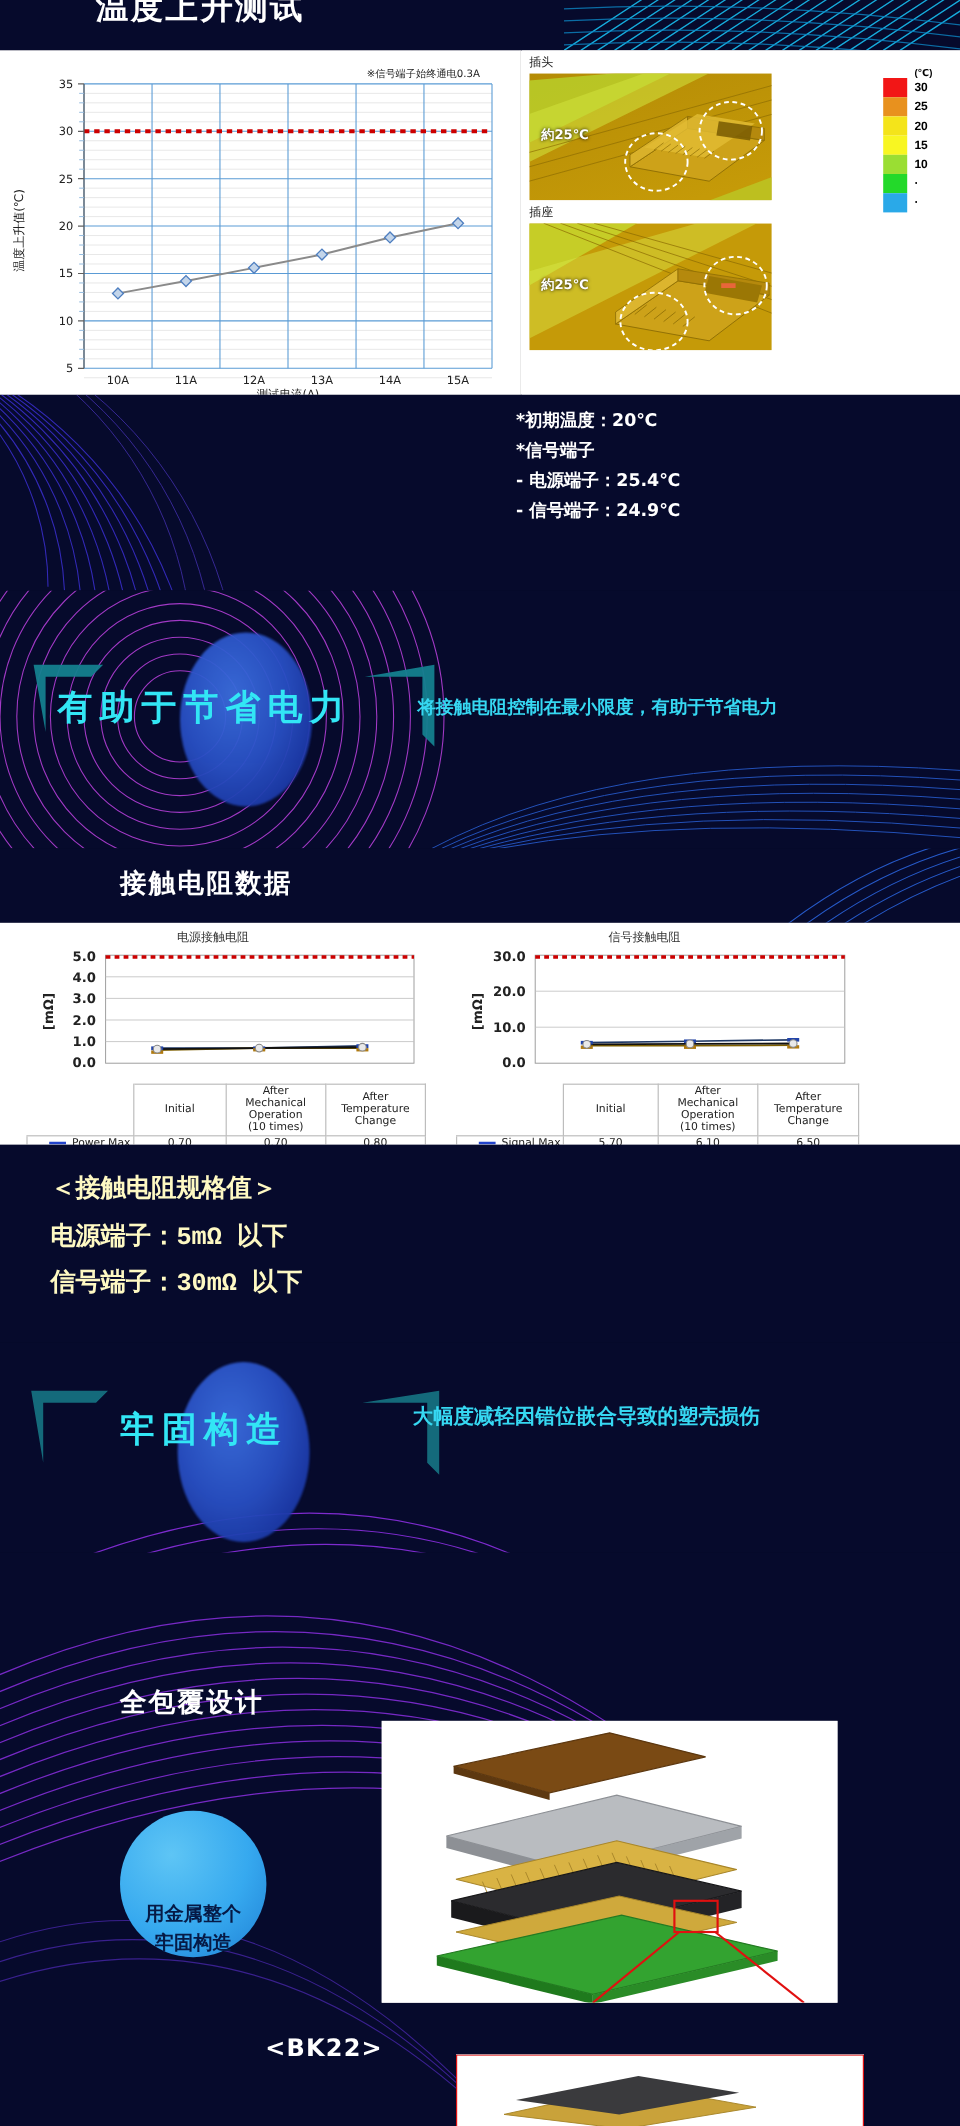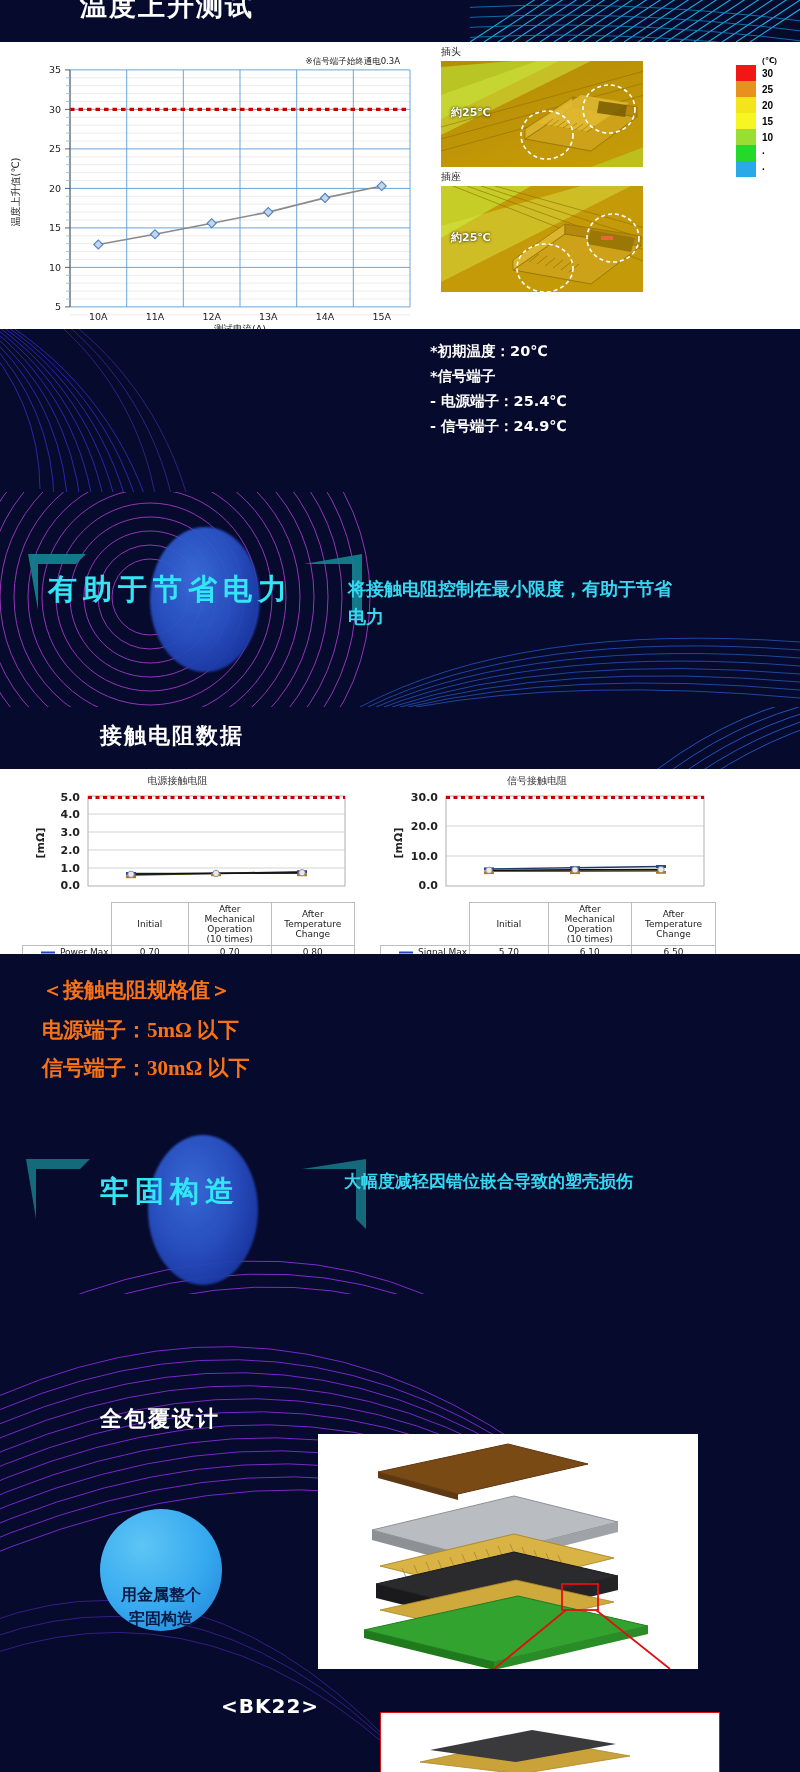--- a/index.html
+++ b/index.html
@@ -88,22 +88,22 @@
   }
   .rtable { border-collapse:collapse; font-size:9px; color:#222;
             font-family:"DejaVu Sans",sans-serif; width:100%; }
   .rtable td { border:1px solid #bdbdbd; text-align:center; padding:1px 2px; }
   .rtable td.lbl { text-align:right; white-space:nowrap; padding-left:16px; }
   .legline { display:inline-block; width:18px; vertical-align:middle; margin-right:3px; }
 
   
   #sec-spec { height:165px; position:relative; background:#060a2c; overflow:hidden; }
   #sec-spec .sp {
-    position:absolute; left:42px; color:#f97316; font-weight:bold;
-    font-family:Liberation Serif, serif;
+    position:absolute; left:42px; color:#fef9c3; font-weight:bold;
+    font-family:Liberation Mono, monospace;
   }
 
   
   #sec-solid { height:175px; position:relative; background:#060a2c; overflow:hidden; }
 
   
   #sec-cover { position:relative; background:#060a2c; overflow:hidden; height:calc(1772px - 42px - 287px - 163px - 215px - 62px - 185px - 165px - 175px); }
   .circle-badge {
     position:absolute; border-radius:50%;
     background:radial-gradient(circle at 35% 30%, #5ec5f5 0%, #36a9ef 55%, #1f7fd4 100%);
@@ -457,21 +457,21 @@
     </g>
   </svg>
   <div class="ellipse-glow" style="left:150px;top:35px;width:110px;height:145px;"></div>
   <svg class="bracket" style="left:24px;top:58px;" width="66" height="76" viewBox="0 0 66 76">
     <path d="M4 4 L62 4 L52 14 L14 14 L14 60 Z" fill="#14808e" opacity="0.95"></path>
   </svg>
   <svg class="bracket" style="left:300px;top:58px;" width="66" height="76" viewBox="0 0 66 76">
     <path d="M62 4 L62 72 L52 62 L52 14 L4 14 Z" fill="#14808e" opacity="0.95"></path>
   </svg>
   <div class="kw" style="left:48px;top:78px;font-size:29px;">有助于节省电力</div>
-  <div class="kwdesc" style="left:348px;top:83px;width:335px;font-size:18px;">将接触电阻控制在最小限度，有助于节省电力</div>
+  <div class="kwdesc" style="left:348px;top:83px;width:335px;font-size:15px;">将接触电阻控制在最小限度，有助于节省电力</div>
 </div>
 
 <div id="sec-rhdr">
   <svg class="deco" viewBox="0 0 800 62" preserveAspectRatio="none">
     <g fill="none" stroke="#9a3fd6" stroke-width="0.9" opacity="0.85">
       <path d="M-60 80 A 160 160 0 0 1 100 -80"></path>
       <path d="M-60 84 A 172 172 0 0 1 112 -88"></path>
       <path d="M-60 88 A 184 184 0 0 1 124 -96"></path>
       <path d="M-60 92 A 196 196 0 0 1 136 -104"></path>
       <path d="M-60 96 A 208 208 0 0 1 148 -112"></path>

